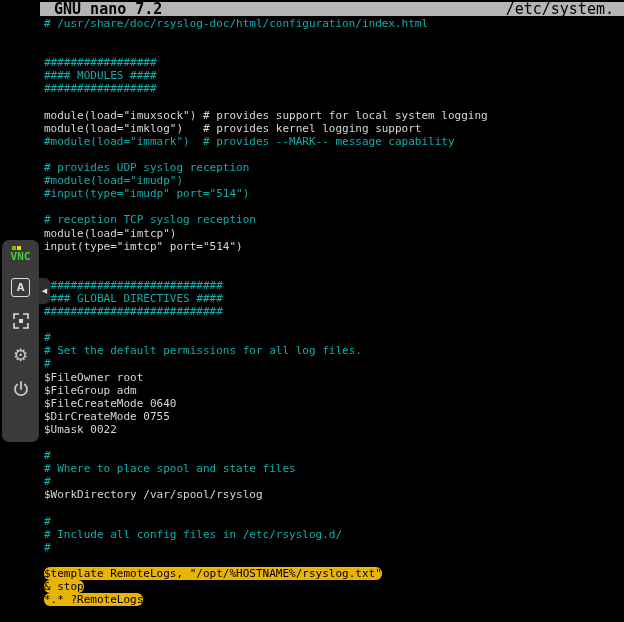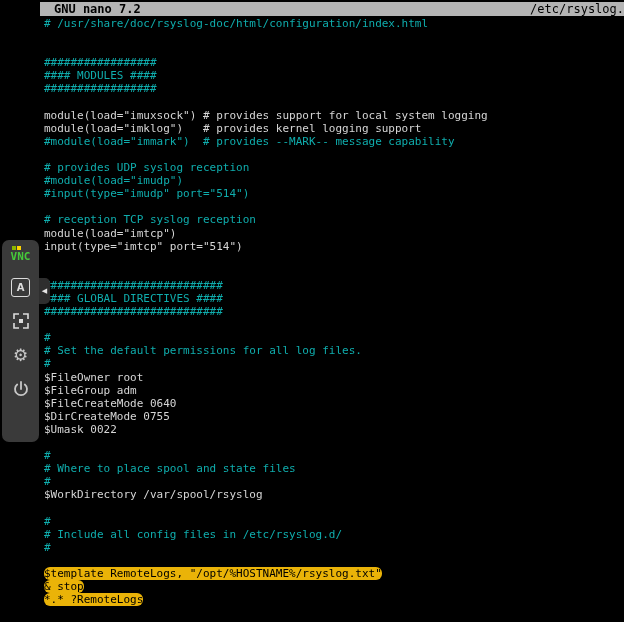--- a/index.html
+++ b/index.html
@@ -2,21 +2,21 @@
 <html><head>
 <meta charset="utf-8">
 <style>
   html,body{margin:0;padding:0;background:#000;}
   .screen{position:relative;width:624px;height:622px;background:#000;overflow:hidden;
           font-family:"DejaVu Sans Mono","Liberation Mono",monospace;}
   
   .terminal{position:absolute;left:40px;top:0;width:584px;height:622px;background:#000;}
   .nano-header{margin-top:2px;height:14px;background:#b4b4b4;color:#000;
                display:flex;justify-content:space-between;align-items:center;
-               font-size:12px;line-height:14px;padding:0 0 0 14px;white-space:pre;overflow:hidden;}
+               font-size:15px;line-height:14px;padding:0 10px 0 14px;white-space:pre;overflow:hidden;}
   .nano-header .app{font-weight:bold;}
   .editor{padding:1px 0 0 4px;}
   .line{height:13.1px;font-size:11px;line-height:13.1px;white-space:pre;color:#d6d6d6;}
   .line.comment span{color:#0fadad;}
   .line.plain span{color:#d6d6d6;}
   .line.sel span{background:#eab308;color:#000;border-radius:6px;}
   
   .left-strip{position:absolute;left:0;top:0;width:40px;height:622px;background:#000;}
   .vnc-panel{position:absolute;left:2px;top:240px;width:37px;height:202px;background:#3a3a3a;
              border-radius:7px;z-index:2;display:flex;flex-direction:column;align-items:center;padding-top:6px;box-sizing:border-box;}
@@ -69,21 +69,21 @@
           <path d="M6.2 5.5 A6 6 0 1 0 13.8 5.5" stroke="#c8c8c8" stroke-width="1.8" fill="none" stroke-linecap="round"></path>
         </svg>
       </button>
     </div>
     <div class="vnc-handle">◀</div>
   </div>
 
   <div class="terminal">
     <div class="nano-header">
       <span class="app">GNU nano 7.2</span>
-      <span class="path">/etc/rsyslog.</span>
+      <span class="path">/etc/system.</span>
     </div>
     <div class="editor">
         <div class="line comment"><span># /usr/share/doc/rsyslog-doc/html/configuration/index.html</span></div>
         <div class="line blank"></div>
         <div class="line blank"></div>
         <div class="line comment"><span>#################</span></div>
         <div class="line comment"><span>#### MODULES ####</span></div>
         <div class="line comment"><span>#################</span></div>
         <div class="line blank"></div>
         <div class="line plain"><span>module(load="imuxsock") # provides support for local system logging</span></div>

